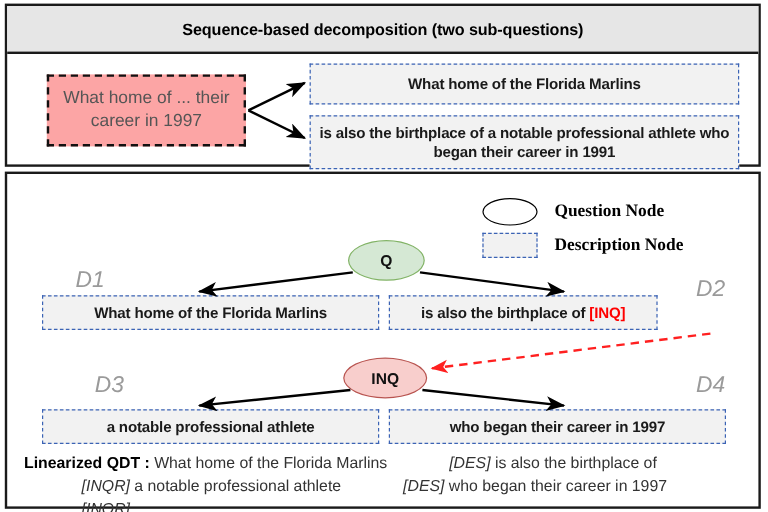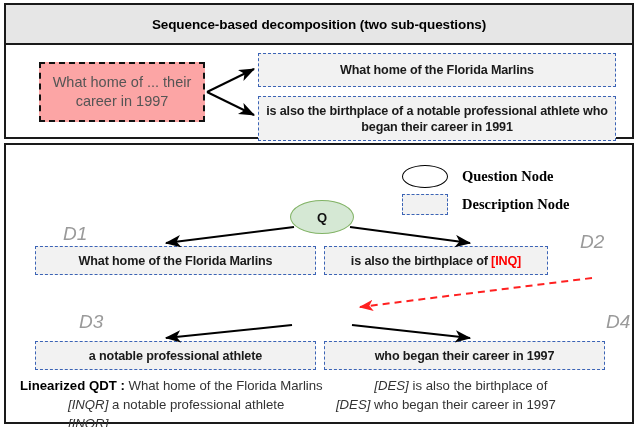--- a/index.html
+++ b/index.html
@@ -207,23 +207,26 @@
       <div class="dlabel" style="left:574px; top:86px;">D2</div>
 
       <div class="box box-blue" style="left:29px; top:101px; width:281px; height:29px;">
         <span>What home of the Florida Marlins</span>
       </div>
 
       <div class="box box-blue" style="left:318px; top:101px; width:224px; height:29px;">
         <span><span>is also the birthplace of </span><span class="inq-tag">[INQ]</span></span>
       </div>
 
+      <div class="node node-inq" style="left:280px; top:153px; width:70px; height:34px;">
+        <span>INQ</span>
+      </div>
 
       <div class="dlabel" style="left:57px; top:166px;margin-left:16px;">D3</div>
-      <div class="dlabel" style="left:574px; top:166px;margin-left:26px;">D4</div>
+      <div class="dlabel" style="left:574px; top:166px;">D4</div>
 
       <div class="box box-blue" style="left:29px; top:196px; width:281px; height:29px;">
         <span>a notable professional athlete</span>
       </div>
 
       <div class="box box-blue" style="left:318px; top:196px; width:281px; height:29px;">
         <span>who began their career in 1997</span>
       </div>
 
       <svg class="arrows" width="630" height="252">

